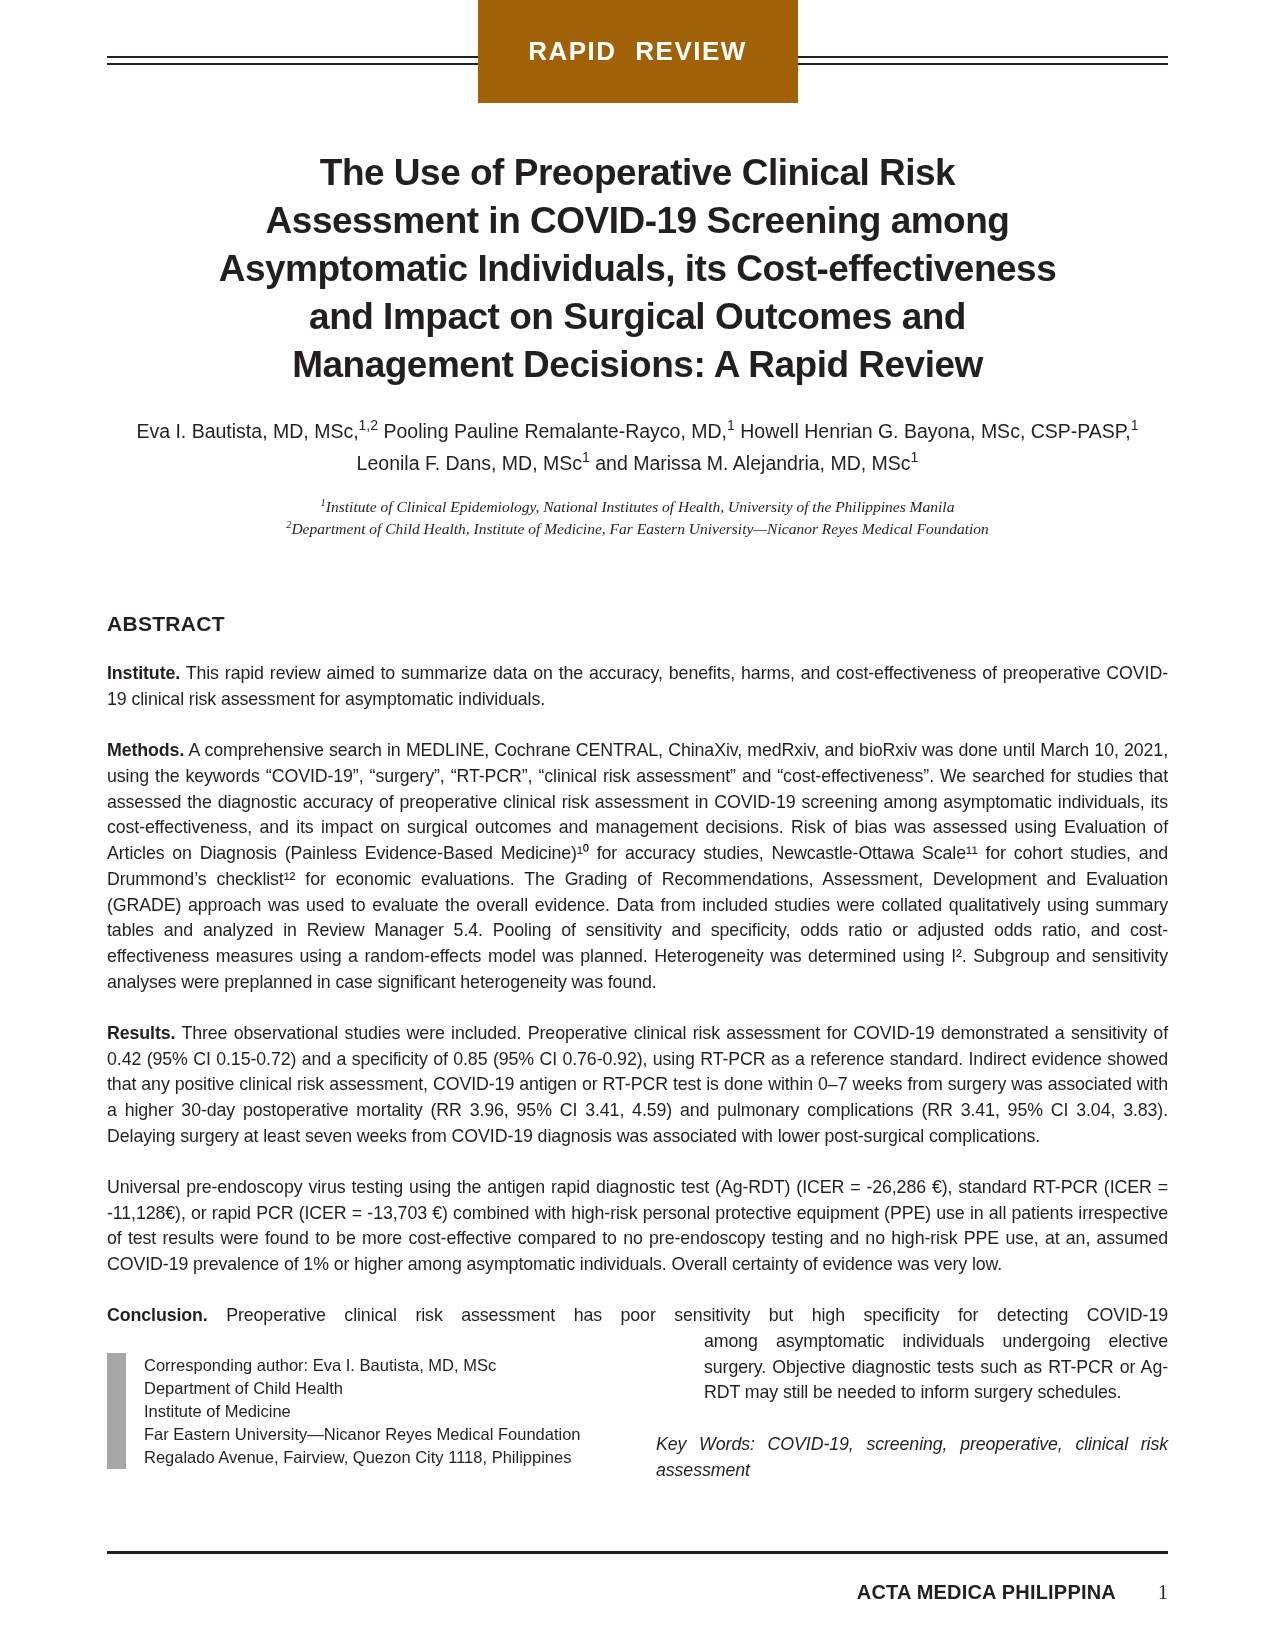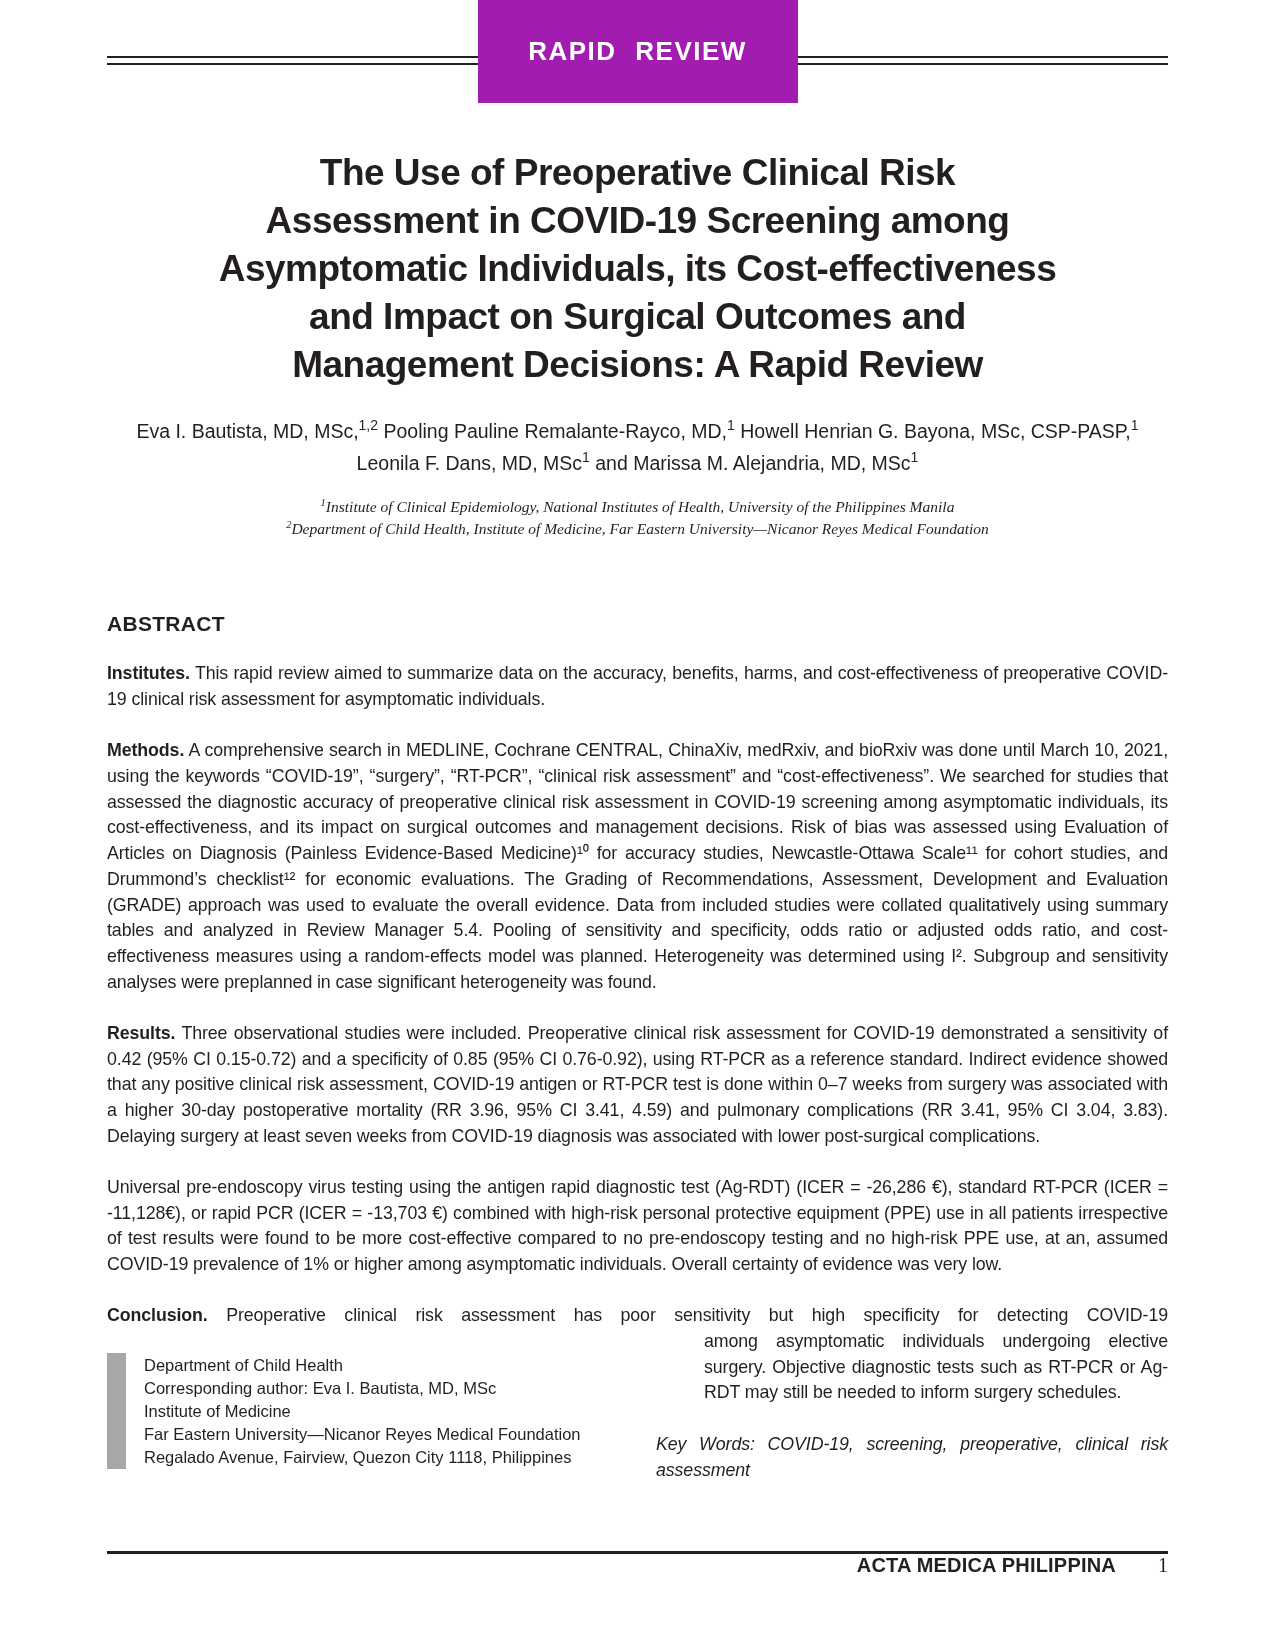--- a/index.html
+++ b/index.html
@@ -15,21 +15,21 @@
   .content { padding: 0 107px; }
 
   
   .header { position: relative; height: 103px; }
   .double-rule {
     position: absolute; top: 56px; left: 107px; right: 107px; height: 9px;
     border-top: 2px solid #231f20; border-bottom: 2px solid #231f20;
   }
   .banner {
     position: relative; margin: 0 auto; width: 320px; height: 103px;
-    background: #a21caf; color: #ffffff;
+    background: #a16207; color: #ffffff;
     display: flex; align-items: center; justify-content: center;
     font-weight: 700; font-size: 26px; letter-spacing: 1.5px; word-spacing: 10px;
   }
 
   
   .title { margin-top: 46px; text-align: center; font-weight: 700;
            font-size: 37px; line-height: 48px; letter-spacing: -0.5px; }
   .authors { margin-top: 23px; text-align: center; font-size: 19.5px; line-height: 26px; }
   .authors sup { font-size: 14px; }
   .affiliations { margin-top: 19px; text-align: center;
@@ -57,21 +57,21 @@
     margin-top: 26px; font-style: italic; font-size: 17.8px; line-height: 25.8px;
     text-align: justify; letter-spacing: -0.1px;
   }
 
   
   .footer {
     position: absolute; left: 107px; right: 107px; top: 1551px;
     border-top: 3px solid #231f20;
   }
   .footer-row {
-    margin-top: 0; display: flex; justify-content: flex-end;
+    margin-top: 27px; display: flex; justify-content: flex-end;
     align-items: baseline; gap: 42px; text-align: center;
   }
   .journal-name { font-weight: 700; font-size: 20px; letter-spacing: 0.2px; }
   .page-number { font-family: "Liberation Serif", serif; font-size: 20px; }
 </style>
 </head>
 <body>
 
 <div class="header">
   <div class="double-rule"></div>
@@ -93,36 +93,36 @@
     <div><span>Leonila F. Dans, MD, MSc</span><sup>1</sup><span> and Marissa M. Alejandria, MD, MSc</span><sup>1</sup></div>
   </div>
 
   <div class="affiliations">
     <div><sup>1</sup><span>Institute of Clinical Epidemiology, National Institutes of Health, University of the Philippines Manila</span></div>
     <div><sup>2</sup><span>Department of Child Health, Institute of Medicine, Far Eastern University—Nicanor Reyes Medical Foundation</span></div>
   </div>
 
   <div class="abstract-heading">ABSTRACT</div>
 
-  <p class="para"><b class="lead">Institutes.</b><span> This rapid review aimed to summarize data on the accuracy, benefits, harms, and cost-effectiveness of preoperative COVID-19 clinical risk assessment for asymptomatic individuals.</span></p>
+  <p class="para"><b class="lead">Institute.</b><span> This rapid review aimed to summarize data on the accuracy, benefits, harms, and cost-effectiveness of preoperative COVID-19 clinical risk assessment for asymptomatic individuals.</span></p>
 
   <p class="para"><b class="lead">Methods.</b><span> A comprehensive search in MEDLINE, Cochrane CENTRAL, ChinaXiv, medRxiv, and bioRxiv was done until March 10, 2021, using the keywords “COVID-19”, “surgery”, “RT-PCR”, “clinical risk assessment” and “cost-effectiveness”. We searched for studies that assessed the diagnostic accuracy of preoperative clinical risk assessment in COVID-19 screening among asymptomatic individuals, its cost-effectiveness, and its impact on surgical outcomes and management decisions. Risk of bias was assessed using Evaluation of Articles on Diagnosis (Painless Evidence-Based Medicine)¹⁰ for accuracy studies, Newcastle-Ottawa Scale¹¹ for cohort studies, and Drummond’s checklist¹² for economic evaluations. The Grading of Recommendations, Assessment, Development and Evaluation (GRADE) approach was used to evaluate the overall evidence. Data from included studies were collated qualitatively using summary tables and analyzed in Review Manager 5.4. Pooling of sensitivity and specificity, odds ratio or adjusted odds ratio, and cost-effectiveness measures using a random-effects model was planned. Heterogeneity was determined using I². Subgroup and sensitivity analyses were preplanned in case significant heterogeneity was found.</span></p>
 
   <p class="para"><b class="lead">Results.</b><span> Three observational studies were included. Preoperative clinical risk assessment for COVID-19 demonstrated a sensitivity of 0.42 (95% CI 0.15-0.72) and a specificity of 0.85 (95% CI 0.76-0.92), using RT-PCR as a reference standard. Indirect evidence showed that any positive clinical risk assessment, COVID-19 antigen or RT-PCR test is done within 0–7 weeks from surgery was associated with a higher 30-day postoperative mortality (RR 3.96, 95% CI 3.41, 4.59) and pulmonary complications (RR 3.41, 95% CI 3.04, 3.83). Delaying surgery at least seven weeks from COVID-19 diagnosis was associated with lower post-surgical complications.</span></p>
 
   <p class="para"><span>Universal pre-endoscopy virus testing using the antigen rapid diagnostic test (Ag-RDT) (ICER = -26,286 €), standard RT-PCR (ICER = -11,128€), or rapid PCR (ICER = -13,703 €) combined with high-risk personal protective equipment (PPE) use in all patients irrespective of test results were found to be more cost-effective compared to no pre-endoscopy testing and no high-risk PPE use, at an, assumed COVID-19 prevalence of 1% or higher among asymptomatic individuals. Overall certainty of evidence was very low.</span></p>
 
   <p class="para first-line-full"><b class="lead">Conclusion.</b><span> Preoperative clinical risk assessment has poor sensitivity but high specificity for detecting COVID-19</span></p>
 
   <div class="conclusion-row">
     <div class="corr-box">
       <div class="corr-bar"></div>
       <div class="corr-lines">
+        <div>Corresponding author: Eva I. Bautista, MD, MSc</div>
         <div>Department of Child Health</div>
-        <div>Corresponding author: Eva I. Bautista, MD, MSc</div>
         <div>Institute of Medicine</div>
         <div>Far Eastern University—Nicanor Reyes Medical Foundation</div>
         <div>Regalado Avenue, Fairview, Quezon City 1118, Philippines</div>
       </div>
     </div>
     <div class="conclusion-right">
       <p class="para wrapped">among asymptomatic individuals undergoing elective surgery. Objective diagnostic tests such as RT-PCR or Ag-RDT may still be needed to inform surgery schedules.</p>
       <p class="keywords">Key Words: COVID-19, screening, preoperative, clinical risk assessment</p>
     </div>
   </div>

